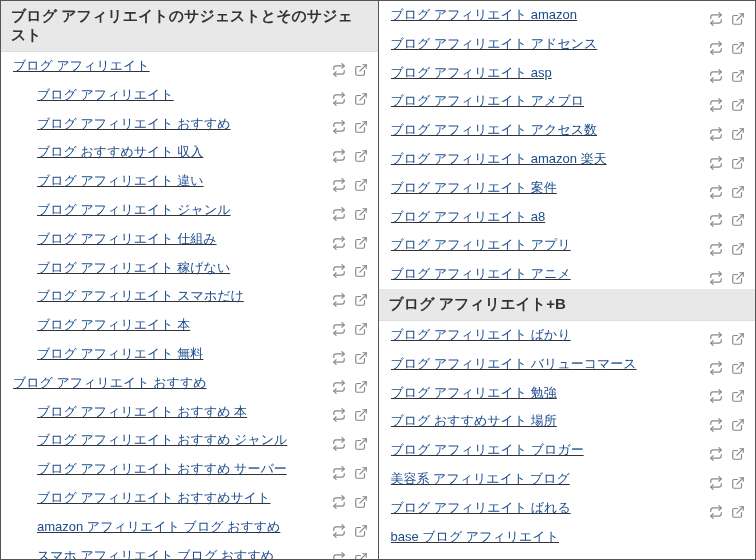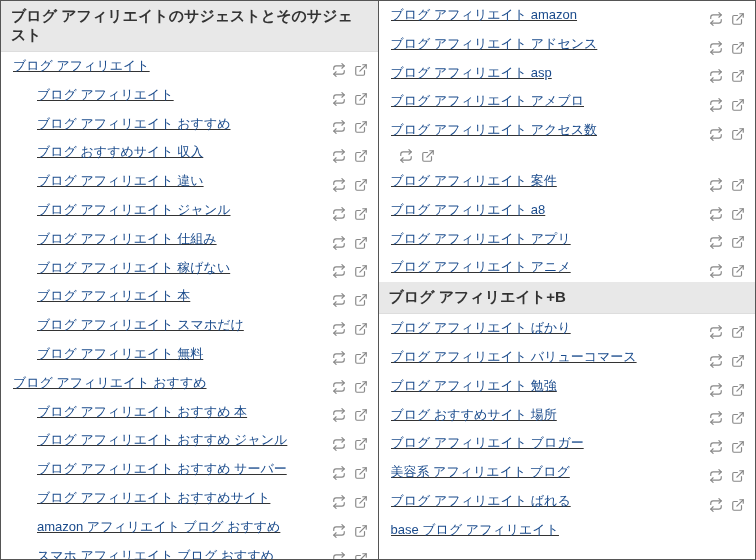--- a/index.html
+++ b/index.html
@@ -227,41 +227,41 @@
             <span class="icon">
               <svg viewBox="0 0 24 24" fill="none" stroke="currentColor" stroke-width="2" stroke-linecap="round" stroke-linejoin="round">
                 <path d="M18 13v6a2 2 0 0 1-2 2H5a2 2 0 0 1-2-2V8a2 2 0 0 1 2-2h6"></path>
                 <polyline points="15 3 21 3 21 9"></polyline>
                 <line x1="10" y1="14" x2="21" y2="3"></line>
               </svg>
             </span>
           </span>
         </div>
         <div class="item-row level-1">
+          <span class="item-text">ブログ アフィリエイト スマホだけ</span>
+          <span class="icons">
+            <span class="icon">
+              <svg viewBox="0 0 24 24" fill="none" stroke="currentColor" stroke-width="2" stroke-linecap="round" stroke-linejoin="round">
+                <path d="M17 1l4 4-4 4"></path>
+                <path d="M3 11V9a4 4 0 0 1 4-4h14"></path>
+                <path d="M7 23l-4-4 4-4"></path>
+                <path d="M21 13v2a4 4 0 0 1-4 4H3"></path>
+              </svg>
+            </span>
+            <span class="icon">
+              <svg viewBox="0 0 24 24" fill="none" stroke="currentColor" stroke-width="2" stroke-linecap="round" stroke-linejoin="round">
+                <path d="M18 13v6a2 2 0 0 1-2 2H5a2 2 0 0 1-2-2V8a2 2 0 0 1 2-2h6"></path>
+                <polyline points="15 3 21 3 21 9"></polyline>
+                <line x1="10" y1="14" x2="21" y2="3"></line>
+              </svg>
+            </span>
+          </span>
+        </div>
+        <div class="item-row level-1">
           <span class="item-text">ブログ アフィリエイト 本</span>
-          <span class="icons">
-            <span class="icon">
-              <svg viewBox="0 0 24 24" fill="none" stroke="currentColor" stroke-width="2" stroke-linecap="round" stroke-linejoin="round">
-                <path d="M17 1l4 4-4 4"></path>
-                <path d="M3 11V9a4 4 0 0 1 4-4h14"></path>
-                <path d="M7 23l-4-4 4-4"></path>
-                <path d="M21 13v2a4 4 0 0 1-4 4H3"></path>
-              </svg>
-            </span>
-            <span class="icon">
-              <svg viewBox="0 0 24 24" fill="none" stroke="currentColor" stroke-width="2" stroke-linecap="round" stroke-linejoin="round">
-                <path d="M18 13v6a2 2 0 0 1-2 2H5a2 2 0 0 1-2-2V8a2 2 0 0 1 2-2h6"></path>
-                <polyline points="15 3 21 3 21 9"></polyline>
-                <line x1="10" y1="14" x2="21" y2="3"></line>
-              </svg>
-            </span>
-          </span>
-        </div>
-        <div class="item-row level-1">
-          <span class="item-text">ブログ アフィリエイト スマホだけ</span>
           <span class="icons">
             <span class="icon">
               <svg viewBox="0 0 24 24" fill="none" stroke="currentColor" stroke-width="2" stroke-linecap="round" stroke-linejoin="round">
                 <path d="M17 1l4 4-4 4"></path>
                 <path d="M3 11V9a4 4 0 0 1 4-4h14"></path>
                 <path d="M7 23l-4-4 4-4"></path>
                 <path d="M21 13v2a4 4 0 0 1-4 4H3"></path>
               </svg>
             </span>
             <span class="icon">
@@ -531,20 +531,21 @@
             <span class="icon">
               <svg viewBox="0 0 24 24" fill="none" stroke="currentColor" stroke-width="2" stroke-linecap="round" stroke-linejoin="round">
                 <path d="M18 13v6a2 2 0 0 1-2 2H5a2 2 0 0 1-2-2V8a2 2 0 0 1 2-2h6"></path>
                 <polyline points="15 3 21 3 21 9"></polyline>
                 <line x1="10" y1="14" x2="21" y2="3"></line>
               </svg>
             </span>
           </span>
         </div>
         <div class="item-row level-0">
+          <span class="item-text">ブログ アフィリエイト amazon 楽天</span>
           <span class="icons">
             <span class="icon">
               <svg viewBox="0 0 24 24" fill="none" stroke="currentColor" stroke-width="2" stroke-linecap="round" stroke-linejoin="round">
                 <path d="M17 1l4 4-4 4"></path>
                 <path d="M3 11V9a4 4 0 0 1 4-4h14"></path>
                 <path d="M7 23l-4-4 4-4"></path>
                 <path d="M21 13v2a4 4 0 0 1-4 4H3"></path>
               </svg>
             </span>
             <span class="icon">

